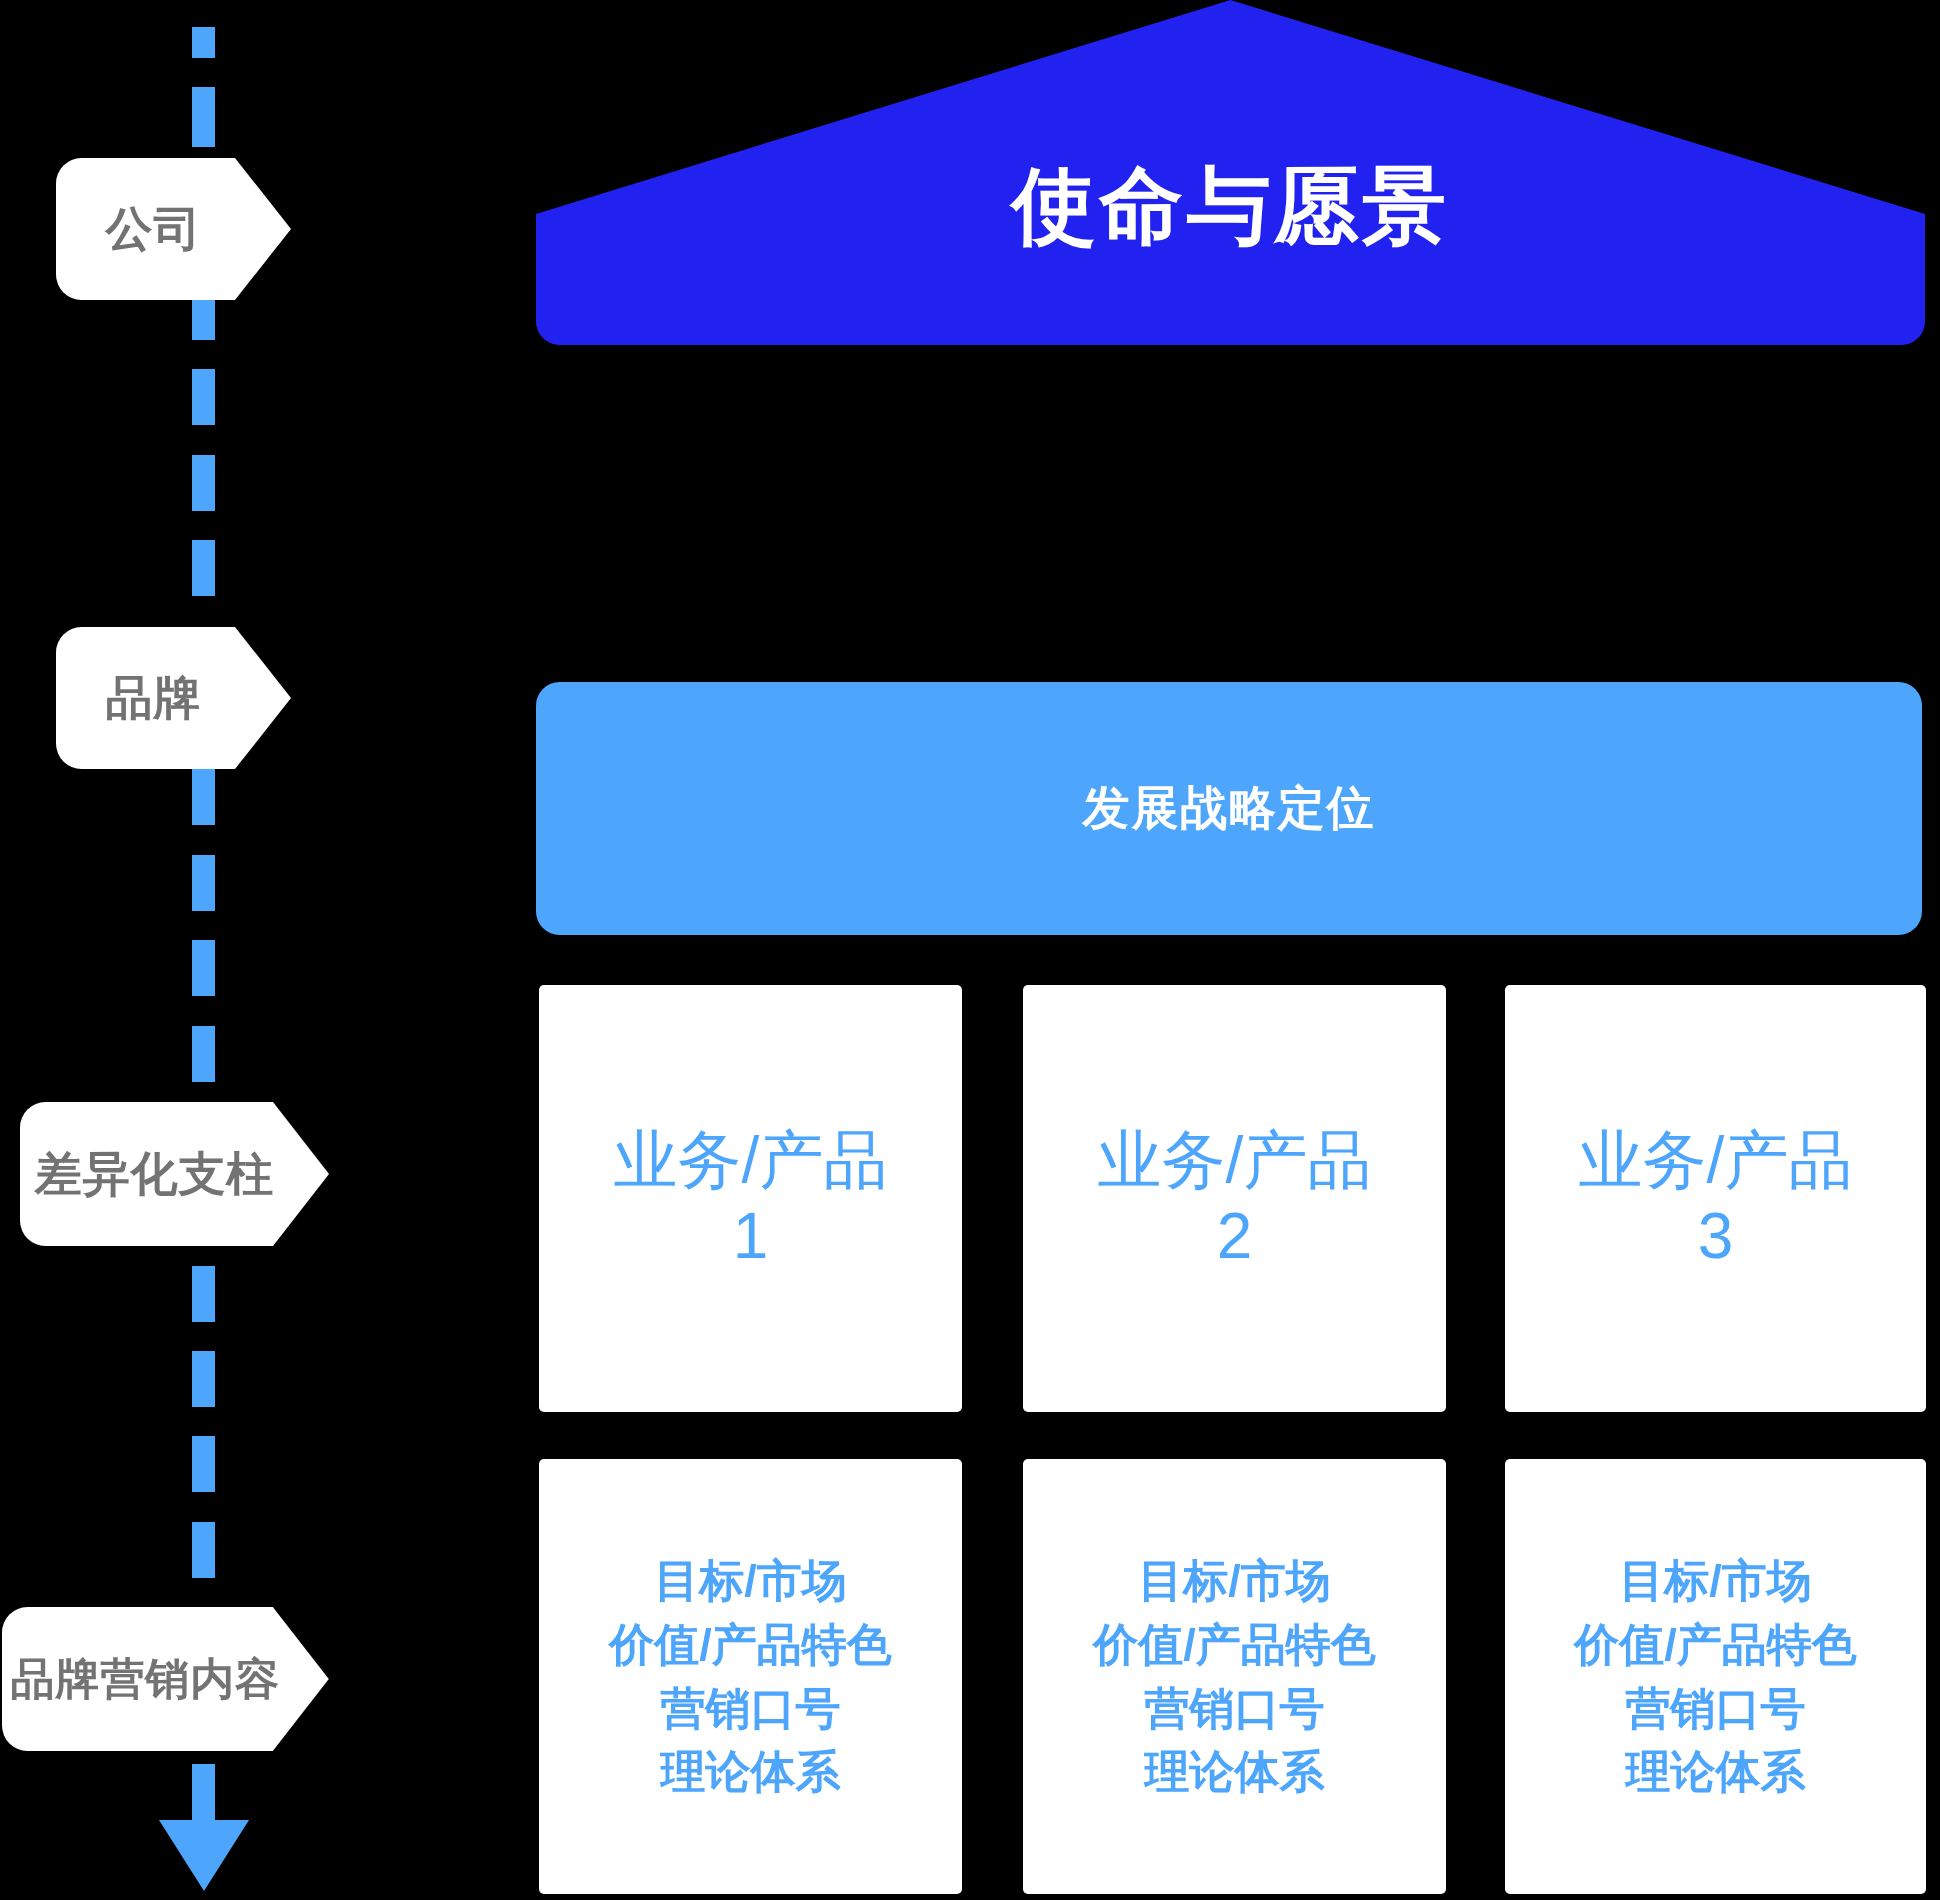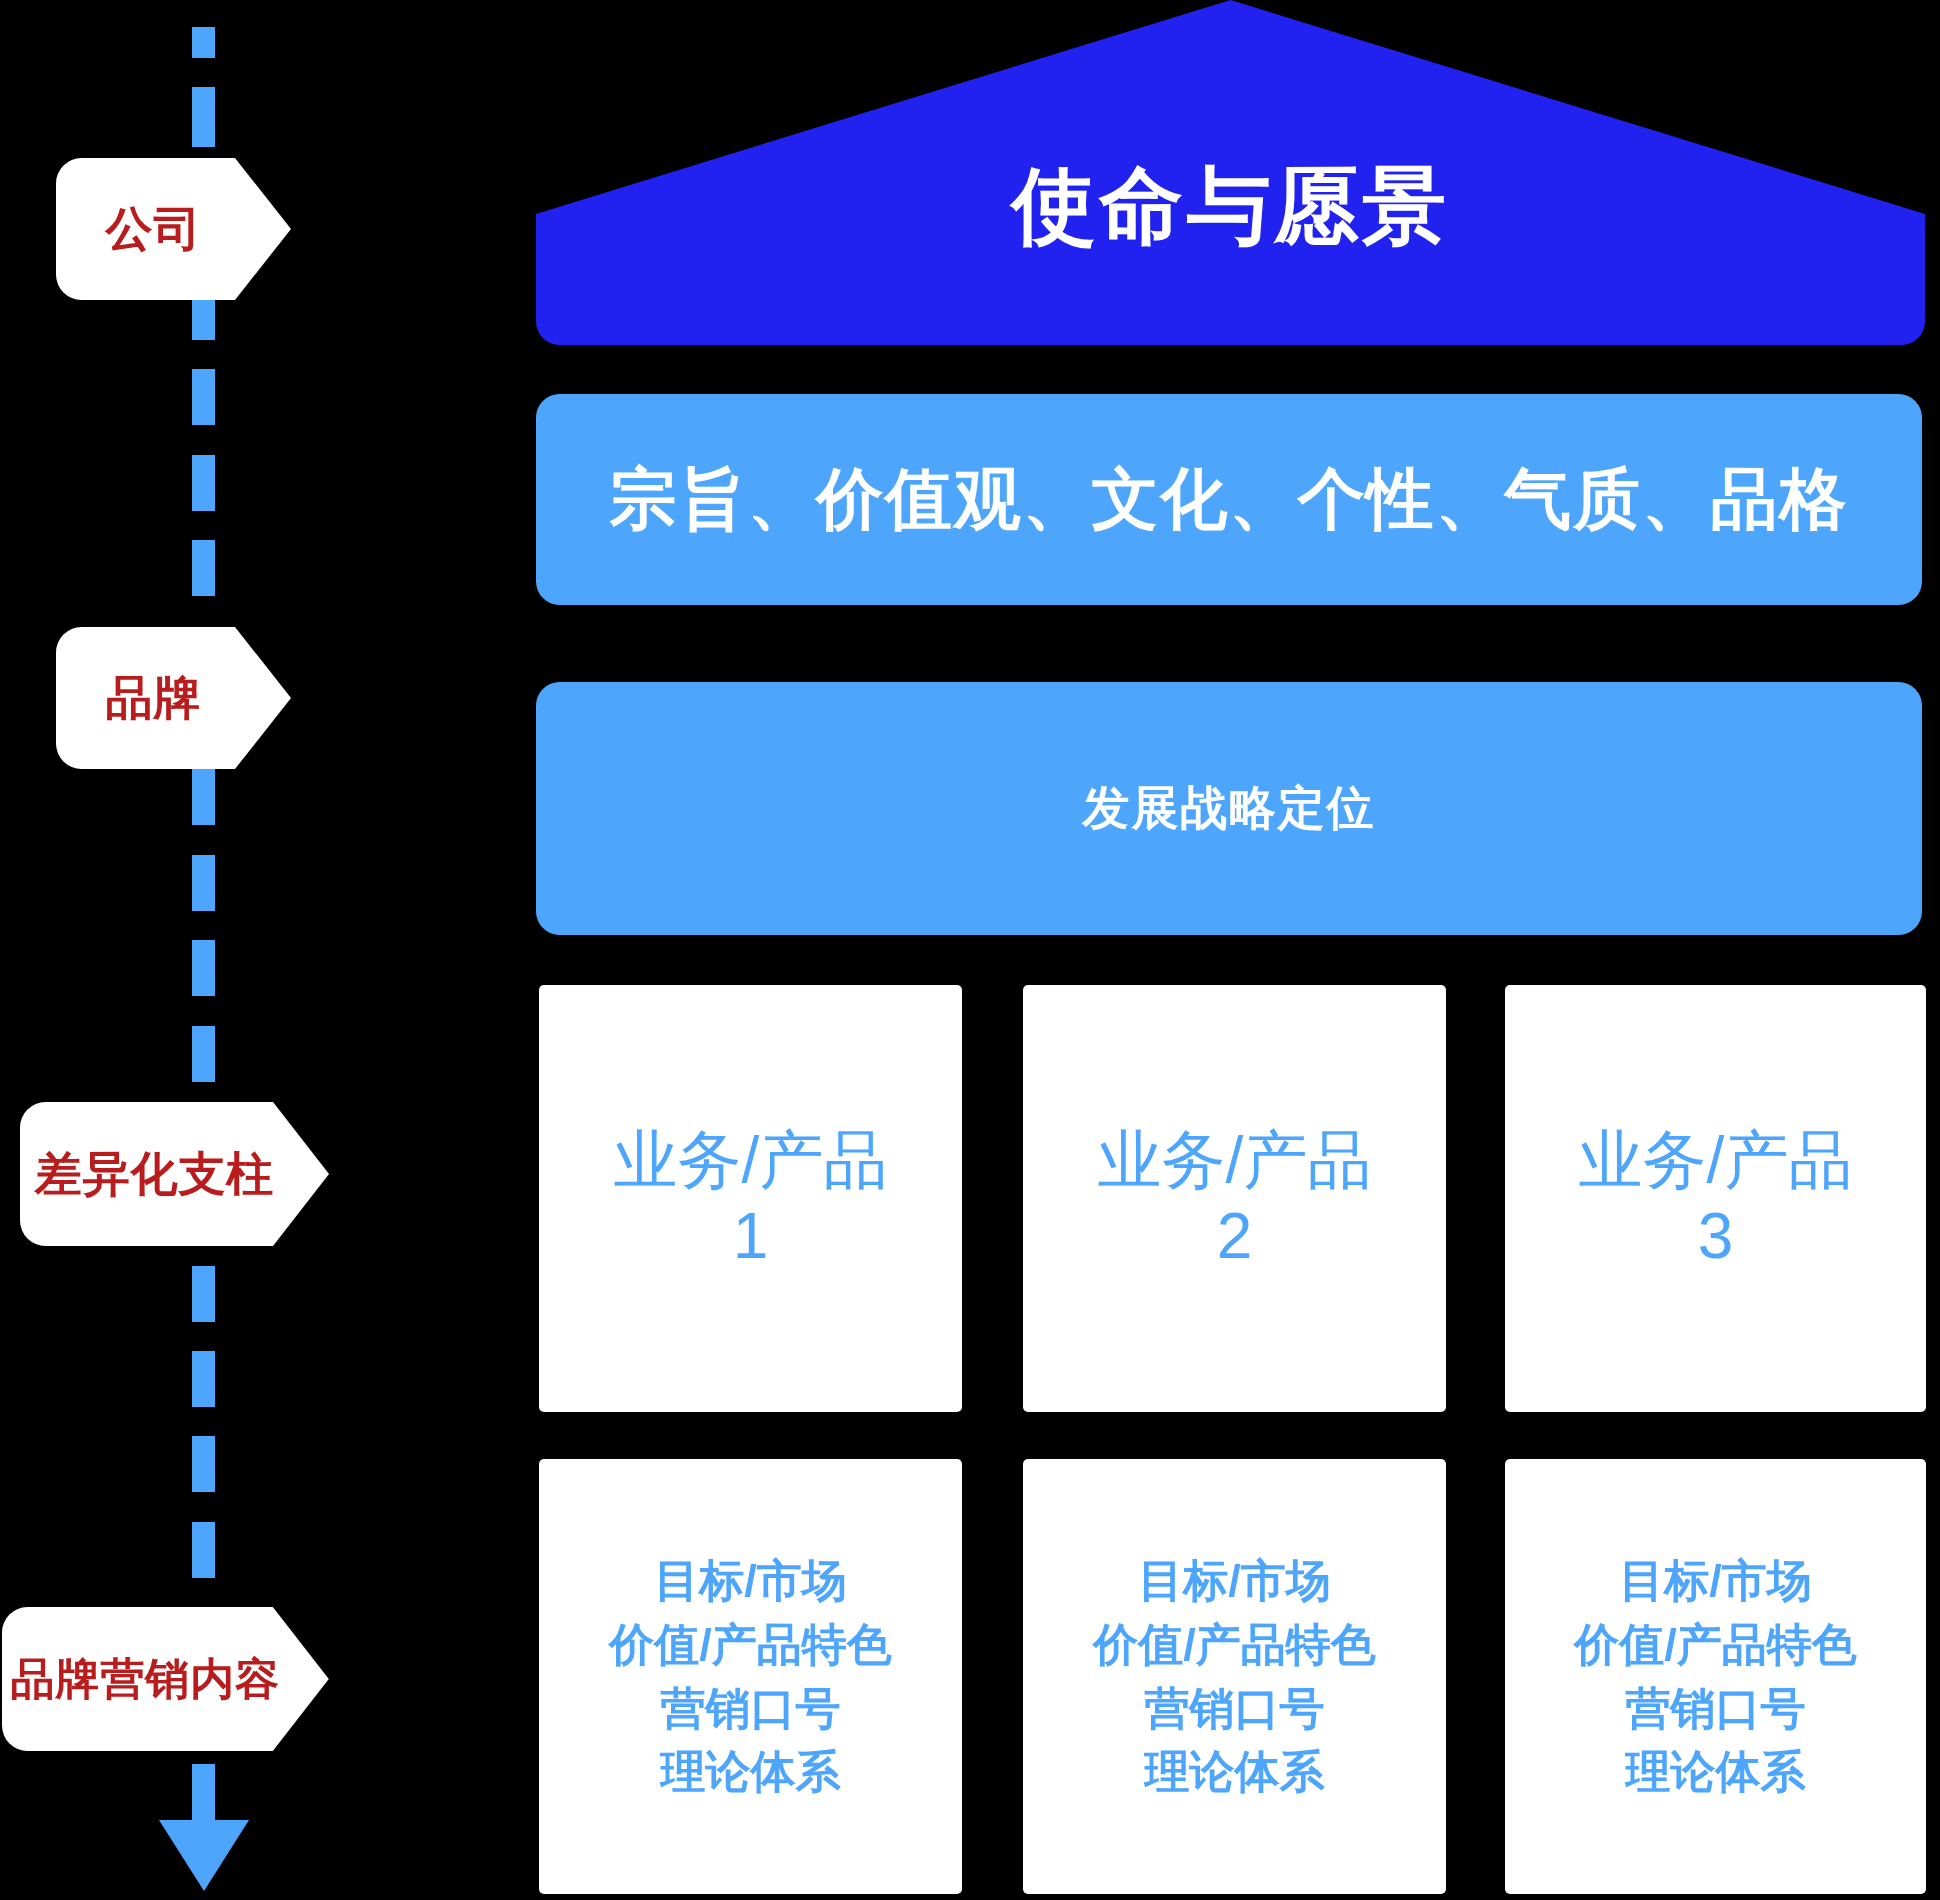--- a/index.html
+++ b/index.html
@@ -40,21 +40,21 @@
     position: absolute;
     background: #ffffff;
     display: flex;
     align-items: center;
     justify-content: center;
     border-radius: 25.5px;
     -webkit-clip-path: polygon(0 0, calc(100% - 56px) 0, 100% 50%, calc(100% - 56px) 100%, 0 100%);
     clip-path: polygon(0 0, calc(100% - 56px) 0, 100% 50%, calc(100% - 56px) 100%, 0 100%);
   }
   .stage-banner span {
-    color: #b91c1c;
+    color: #737373;
     font-weight: bold;
     white-space: nowrap;
     letter-spacing: 0.9px;
     
     transform: translateX(-20px);
   }
 
   #banner-0 { left: 56px;  top: 158px;  width: 235px; height: 142px; }
   #banner-0 span { font-size: 47px; }
   #banner-1 { left: 56px;  top: 627px;  width: 235px; height: 142px; }
@@ -190,23 +190,20 @@
     <span>差异化支柱</span>
   </div>
   <div id="banner-3" class="stage-banner">
     <span>品牌营销内容</span>
   </div>
 
   <div id="roof">
     <div id="roof-label">使命与愿景</div>
   </div>
 
-  <div id="bar-0" class="bar">
-    <span>宗旨、价值观、文化、个性、气质、品格</span>
-  </div>
   <div id="bar-1" class="bar">
     <span>发展战略定位</span>
   </div>
 
   <div class="card card-row-a col-0">
     <div class="pillar-title">业务/产品</div>
     <div class="pillar-index">1</div>
   </div>
   <div class="card card-row-a col-1">
     <div class="pillar-title">业务/产品</div>

